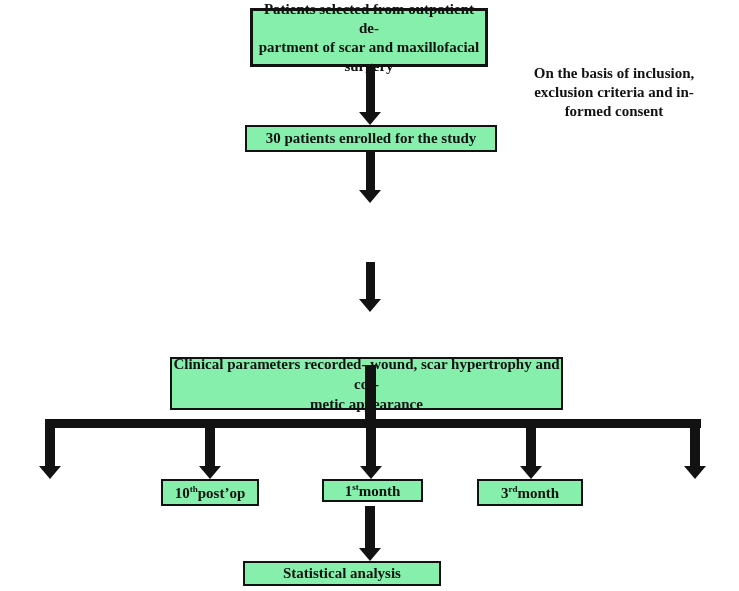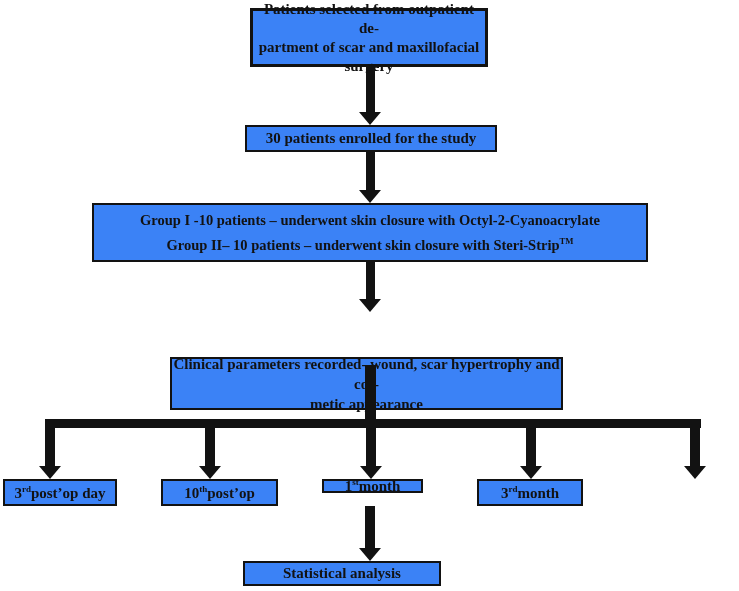--- a/index.html
+++ b/index.html
@@ -8,21 +8,21 @@
     width:739px; height:591px;
     background:#ffffff;
     font-family:"Liberation Serif", serif;
     font-weight:bold;
     color:#121212;
     overflow:hidden;
   }
   .box {
     position:absolute;
     border:2px solid #121212;
-    background:#3b82f6;
+    background:#86efac;
     display:flex;
     flex-direction:column;
     align-items:center;
     justify-content:center;
     text-align:center;
     box-sizing:border-box;
   }
   .box .line { display:block; }
   .note {
     position:absolute;
@@ -47,35 +47,36 @@
 <body>
 
 <div id="canvas">
 
   <div class="box fs15" style="left:250px; top:8px; width:238px; height:59px; border-width:3px;">
     <span class="line">Patients selected from outpatient de-</span>
     <span class="line">partment of scar and maxillofacial</span>
     <span class="line">surgery</span>
   </div>
 
+  <div class="note" style="left:498px; top:64px; width:232px;">
+    <span class="line" style="display:block;">On the basis of inclusion,</span>
+    <span class="line" style="display:block;">exclusion criteria and in-</span>
+    <span class="line" style="display:block;">formed  consent</span>
+  </div>
 
   <div class="shaft" style="left:366px; top:67px; width:9px; height:46px;"></div>
   <div class="head" style="left:359px; top:112px;"></div>
 
   <div class="box fs15" style="left:245px; top:125px; width:252px; height:27px;">
     <span class="line">30 patients enrolled for the study</span>
   </div>
 
   <div class="shaft" style="left:366px; top:152px; width:9px; height:39px;"></div>
   <div class="head" style="left:359px; top:190px;"></div>
 
-  <div class="box fs14" style="left:92px; top:203px; width:556px; height:59px;">
-    <span class="line">Group I  -10 patients – underwent skin closure with Octyl-2-Cyanoacrylate</span>
-    <span class="line"><span>Group II– 10 patients – underwent skin closure with Steri-Strip</span><sup>TM</sup></span>
-  </div>
 
   <div class="shaft" style="left:366px; top:262px; width:9px; height:38px;"></div>
   <div class="head" style="left:359px; top:299px;"></div>
 
   <div class="box fs15" style="left:170px; top:312px; width:393px; height:53px; line-height:20px;margin-top:45px;">
     <span class="line">Clinical parameters recorded- wound, scar hypertrophy and cos-</span>
     <span class="line">metic appearance</span>
   </div>
 
   <div class="shaft" style="left:365px; top:365px; width:11px; height:63px;"></div>
@@ -89,29 +90,26 @@
 
   <div class="shaft" style="left:366px; top:428px; width:10px; height:38px;"></div>
   <div class="head" style="left:360px; top:466px;"></div>
 
   <div class="shaft" style="left:526px; top:428px; width:10px; height:38px;"></div>
   <div class="head" style="left:520px; top:466px;"></div>
 
   <div class="shaft" style="left:690px; top:428px; width:10px; height:38px;"></div>
   <div class="head" style="left:684px; top:466px;"></div>
 
-  <div class="box tp" style="left:3px; top:479px; width:114px; height:27px;">
-    <span class="line"><span>3</span><sup>rd</sup><span>post’op day</span></span>
-  </div>
 
-  <div class="box tp" style="left:161px; top:479px; width:117px; height:27px;">
+  <div class="box tp" style="left:161px; top:479px; width:98px; height:27px;">
     <span class="line"><span>10</span><sup>th</sup><span>post’op</span></span>
   </div>
 
-  <div class="box tp" style="left:322px; top:479px; width:101px; height:14px;">
+  <div class="box tp" style="left:322px; top:479px; width:101px; height:23px;">
     <span class="line"><span>1</span><sup>st</sup><span>month</span></span>
   </div>
 
   <div class="box tp" style="left:477px; top:479px; width:106px; height:27px;">
     <span class="line"><span>3</span><sup>rd</sup><span>month</span></span>
   </div>
 
 
   <div class="shaft" style="left:365px; top:506px; width:10px; height:43px;"></div>
   <div class="head" style="left:359px; top:548px;"></div>

